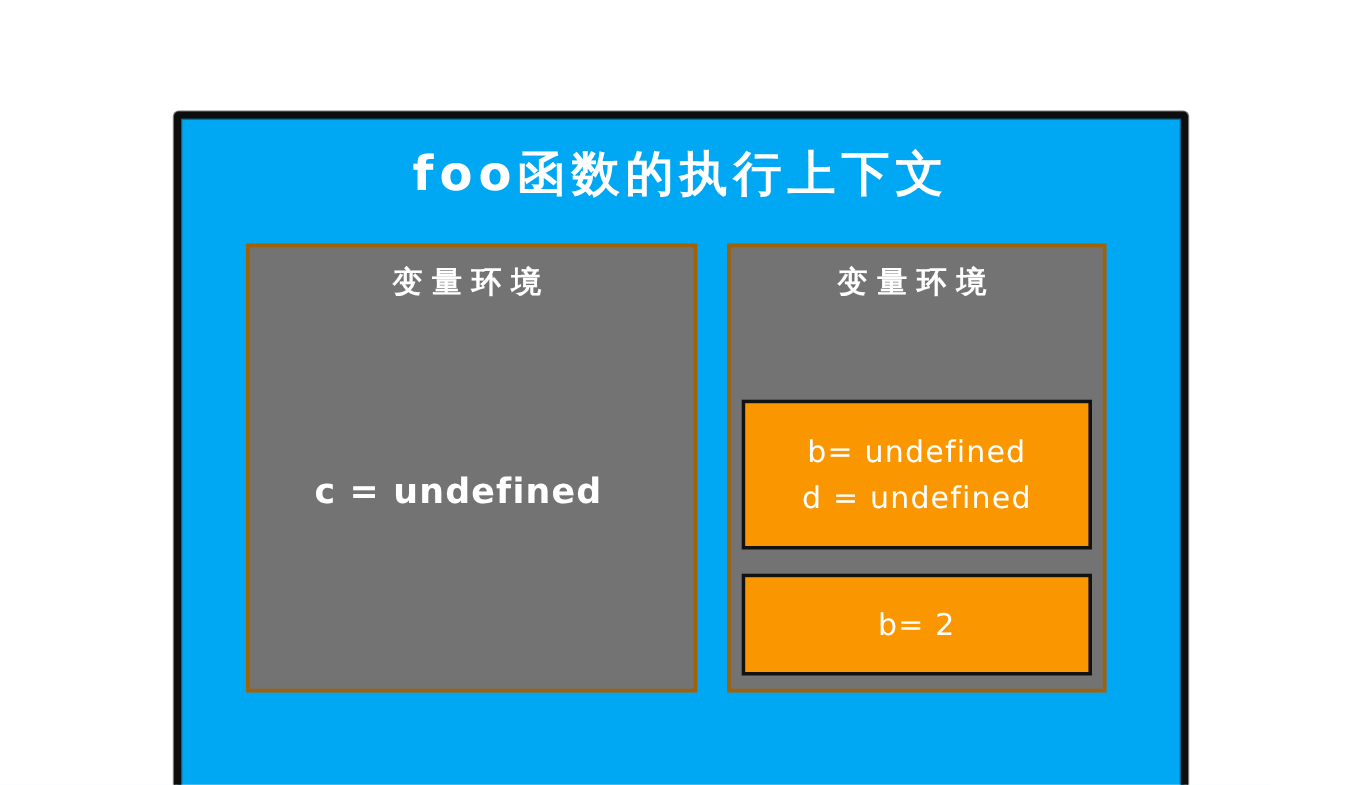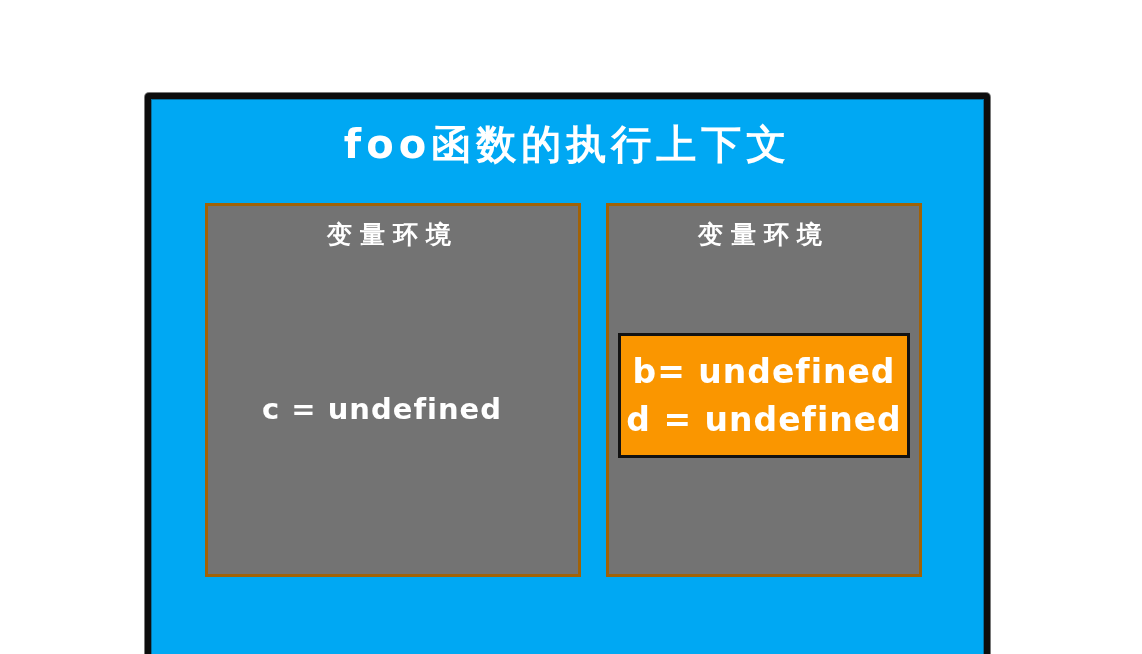--- a/index.html
+++ b/index.html
@@ -102,22 +102,22 @@
     align-items: center;
     justify-content: center;
     gap: 8px;
   }
 
   .block-1 { top: 127px; height: 125px; }
   .block-2 { top: 272px; height: 85px; }
 
   .value-line {
     color: #ffffff;
-    font-size: 33px;
-    font-weight: bold;
+    font-size: 25px;
+    font-weight: normal;
     letter-spacing: 1px;
     white-space: nowrap;
     line-height: 1.2;
   }
 </style>
 </head>
 <body>
 
 <div class="canvas">
   <div class="outer-box">
@@ -130,16 +130,19 @@
     </div>
 
     <div class="env-box lex-env">
       <div class="env-label">变量环境</div>
 
       <div class="value-box block-1">
         <div class="value-line">b= undefined</div>
         <div class="value-line">d = undefined</div>
       </div>
 
+      <div class="value-box block-2">
+        <div class="value-line">b= 2</div>
+      </div>
     </div>
 
   </div>
 </div>
 
 </body></html>

